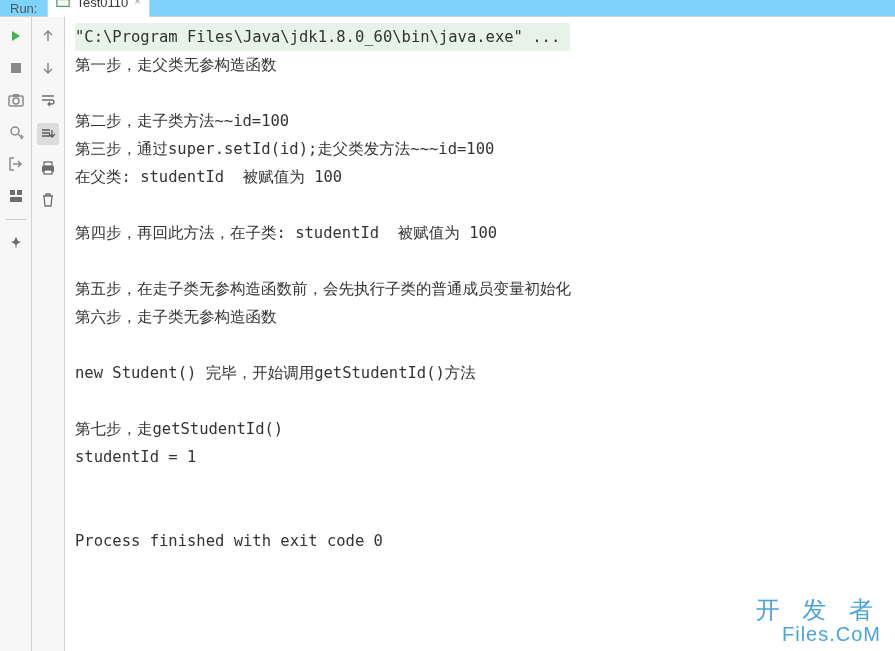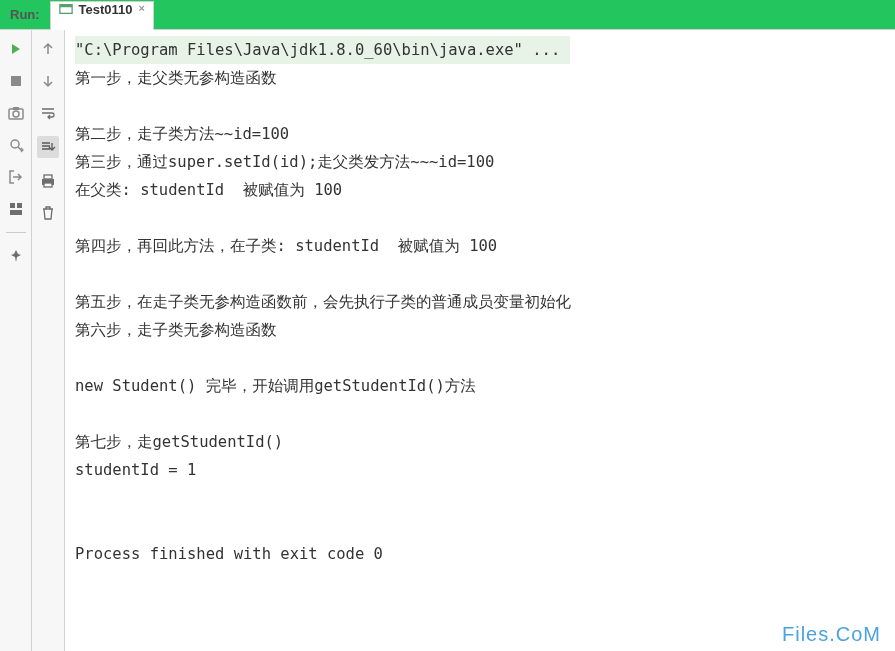--- a/index.html
+++ b/index.html
@@ -8,26 +8,25 @@
       height: 651px;
       font-family: "Segoe UI", Arial, sans-serif;
       font-size: 13px;
       background: #fff;
       display: flex;
       flex-direction: column;
       overflow: hidden;
       position: relative;
     }
     .header {
-      height: 30px;
+      height: 17px;
       border-bottom: 1px solid #d1d1d1;
       display: flex;
       align-items: center;
-      background: #22c55e;
-      font-weight: bold;
+      background: #7dd3fc;
     }
     .run-label {
       padding: 0 10px;
       color: #555;
       font-size: 13px;
     }
     .tab {
       display: flex;
       align-items: flex-start;
       height: 29px;
@@ -211,14 +210,15 @@
       <svg width="14" height="16" viewBox="0 0 14 16">
           <path d="M2 4 L12 4 M5 2 L9 2 L9 4 L5 4 Z M3 4 L4 14 L10 14 L11 4" fill="none" stroke="#6e6e6e" stroke-width="1.3"></path>
         </svg>
     </span>
   </div>
 
   <div class="console-area" id="console-output"><div class="console-line highlighted">"C:\Program Files\Java\jdk1.8.0_60\bin\java.exe" ...</div><div class="console-line">第一步，走父类无参构造函数</div><div class="console-line">&nbsp;</div><div class="console-line">第二步，走子类方法~~id=100</div><div class="console-line">第三步，通过super.setId(id);走父类发方法~~~id=100</div><div class="console-line">在父类: studentId  被赋值为 100</div><div class="console-line">&nbsp;</div><div class="console-line">第四步，再回此方法，在子类: studentId  被赋值为 100</div><div class="console-line">&nbsp;</div><div class="console-line">第五步，在走子类无参构造函数前，会先执行子类的普通成员变量初始化</div><div class="console-line">第六步，走子类无参构造函数</div><div class="console-line">&nbsp;</div><div class="console-line">new Student() 完毕，开始调用getStudentId()方法</div><div class="console-line">&nbsp;</div><div class="console-line">第七步，走getStudentId()</div><div class="console-line">studentId = 1</div><div class="console-line">&nbsp;</div><div class="console-line">&nbsp;</div><div class="console-line">Process finished with exit code 0</div></div>
 </div>
 
 <div class="watermark">
+  <div class="wm1">开 发 者</div>
   <div class="wm2">Files.CoM</div>
 </div>
 
 </body></html>

